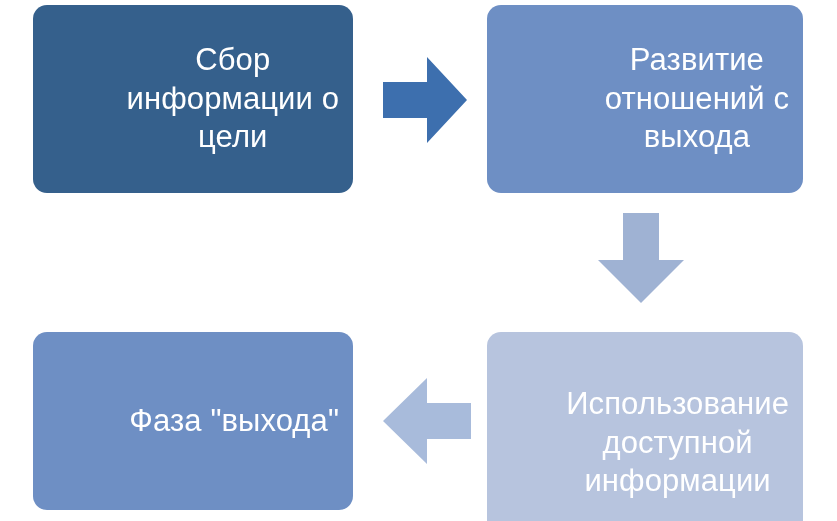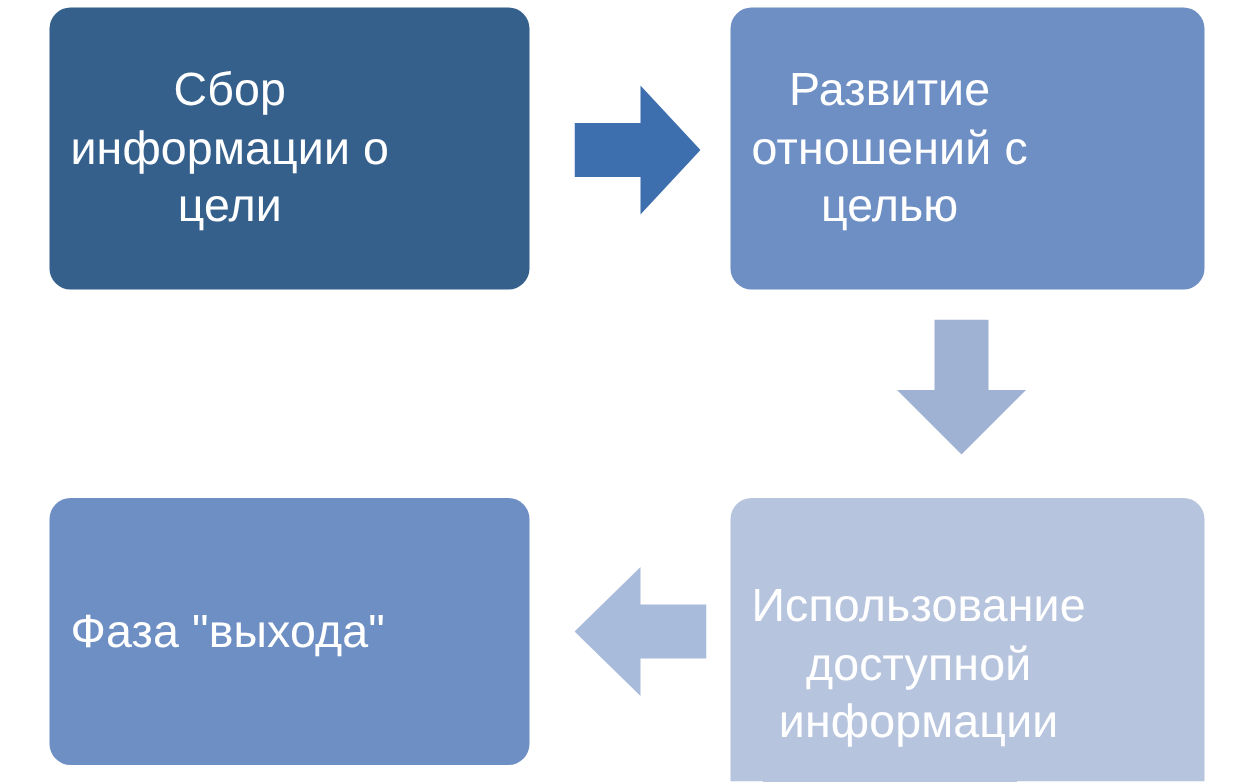--- a/index.html
+++ b/index.html
@@ -12,21 +12,21 @@
     width: 837px;
     height: 521px;
     background: #ffffff;
     overflow: hidden;
     font-family: "Liberation Sans", "DejaVu Sans", sans-serif;
   }
   .node {
     position: absolute;
     display: flex;
     align-items: center;
-    justify-content: flex-start;
+    justify-content: flex-end;
     text-align: center;
     border-radius: 14px;
     color: #ffffff;
     font-size: 31px;
     line-height: 1.24;
     font-weight: 400;
     letter-spacing: 0.1px;
     padding: 4px 14px;
     box-sizing: border-box;
     white-space: pre-line;
@@ -64,21 +64,21 @@
 
   <div class="arrow" id="arrow-right">
     <svg width="84" height="86" viewBox="0 0 84 86" aria-hidden="true">
       <polygon points="0,25 44,25 44,0 84,43 44,86 44,61 0,61" fill="#3D6FAE"></polygon>
     </svg>
   </div>
 
   <div class="node" id="node-relationship" style="background: rgb(110, 143, 196);">
     <span>Развитие
 отношений с
-целью</span>
+выхода</span>
   </div>
 
   <div class="arrow" id="arrow-down">
     <svg width="86" height="90" viewBox="0 0 86 90" aria-hidden="true">
       <polygon points="25,0 61,0 61,47 86,47 43,90 0,47 25,47" fill="#9FB2D3"></polygon>
     </svg>
   </div>
 
   <div class="node" id="node-exploit" style="background: rgb(183, 196, 222);">
     <span>Использование

